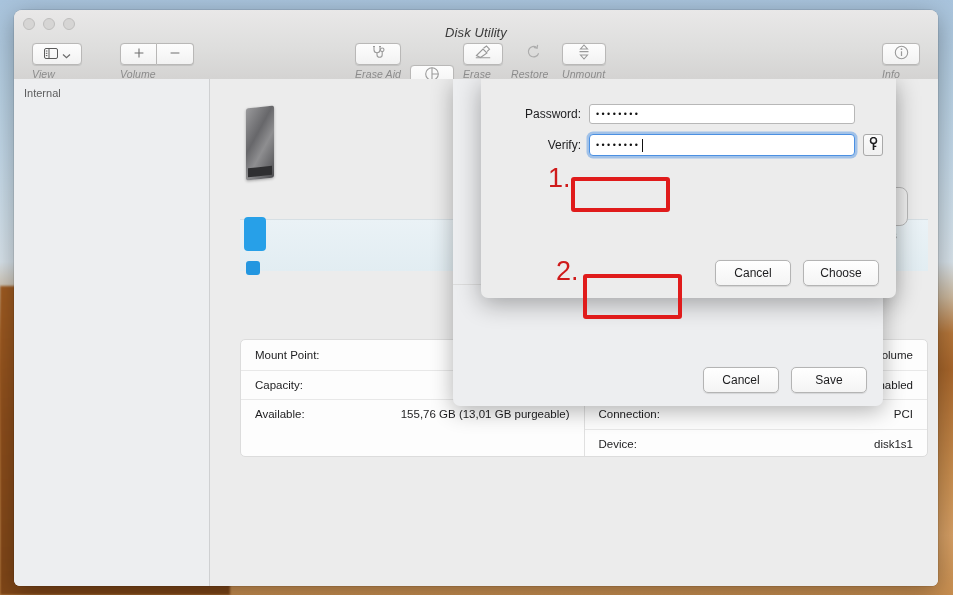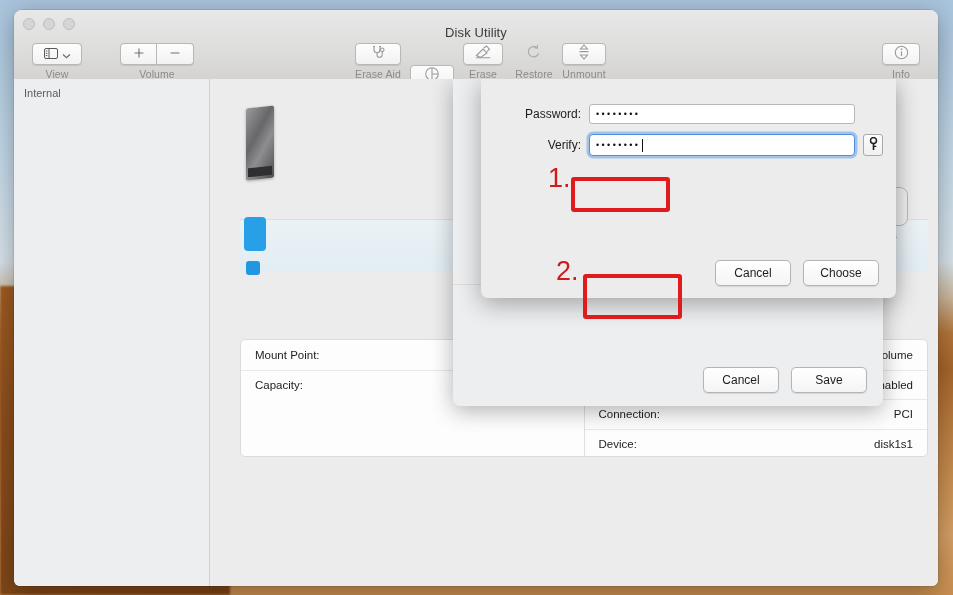--- a/index.html
+++ b/index.html
@@ -28,30 +28,31 @@
     background:#ececec;
     border-radius:8px 8px 6px 6px;
     box-shadow:0 6px 26px rgba(0,0,0,.34), 0 0 0 .5px rgba(0,0,0,.16);
     overflow:hidden;
   }
   
   #titlebar {
     position:relative; height:70px;
     background:linear-gradient(to bottom,#e9e8e8 0%,#dededd 55%,#d4d3d2 100%);
     border-bottom:1px solid #b6b5b4;
+    font-style:italic;
   }
   .lights { position:absolute; left:9px; top:8px; display:flex; gap:8px; }
   .light { width:12px; height:12px; border-radius:50%;
            background:#d6d5d4; border:.5px solid #bebdbc; }
   .win-title {
     position:absolute; left:0; right:0; top:15px; text-align:center;
     font-size:13px; color:#3b3b3b; letter-spacing:.1px;
   }
   .tb-items { position:absolute; left:0; right:0; top:33px; height:36px; }
-  .tb-group { position:absolute; text-align:center; }
+  .tb-group { position:absolute; }
   .tb-btn {
     background:linear-gradient(to bottom,#fdfdfd,#f2f2f2);
     border:.5px solid #b9b8b7; border-radius:4px;
     box-shadow:0 .5px .8px rgba(0,0,0,.10);
     display:flex; align-items:center; justify-content:center;
   }
   .tb-label { font-size:10.5px; color:#8b8b8b; margin-top:3px; letter-spacing:.1px; }
   .seg { display:flex; }
   .seg .tb-btn { border-radius:0; border-left-width:0; }
   .seg .tb-btn:first-child { border-radius:4px 0 0 4px; border-left-width:.5px; }
@@ -370,20 +371,24 @@
       <div class="info-table">
         <div class="info-col">
           <div class="info-row">
             <span>Mount Point:</span>
             <span class="info-val">/</span>
           </div>
           <div class="info-row">
             <span>Capacity:</span>
             <span class="info-val">250,79 GB</span>
           </div>
+          <div class="info-row">
+            <span>Available:</span>
+            <span class="info-val">155,76 GB (13,01 GB purgeable)</span>
+          </div>
         </div>
         <div class="info-col">
           <div class="info-row">
             <span>Type:</span>
             <span class="info-val">APFS Volume</span>
           </div>
           <div class="info-row">
             <span>Owners:</span>
             <span class="info-val">Enabled</span>
           </div>

